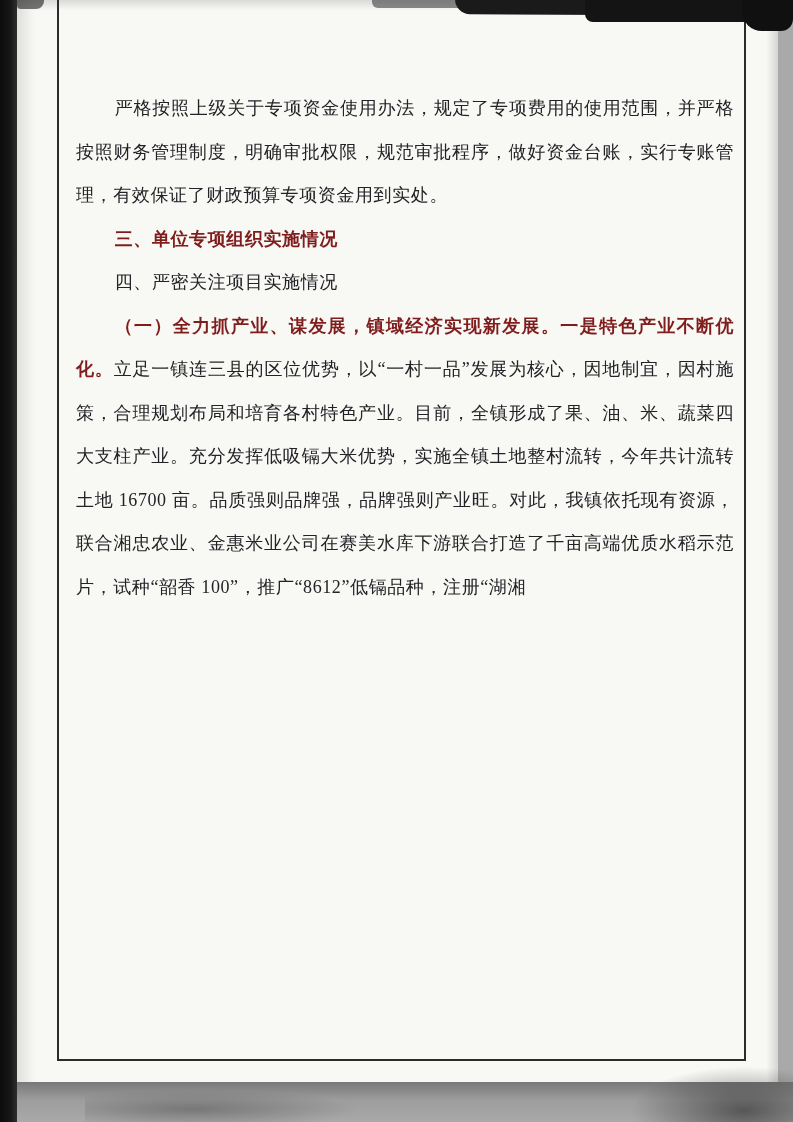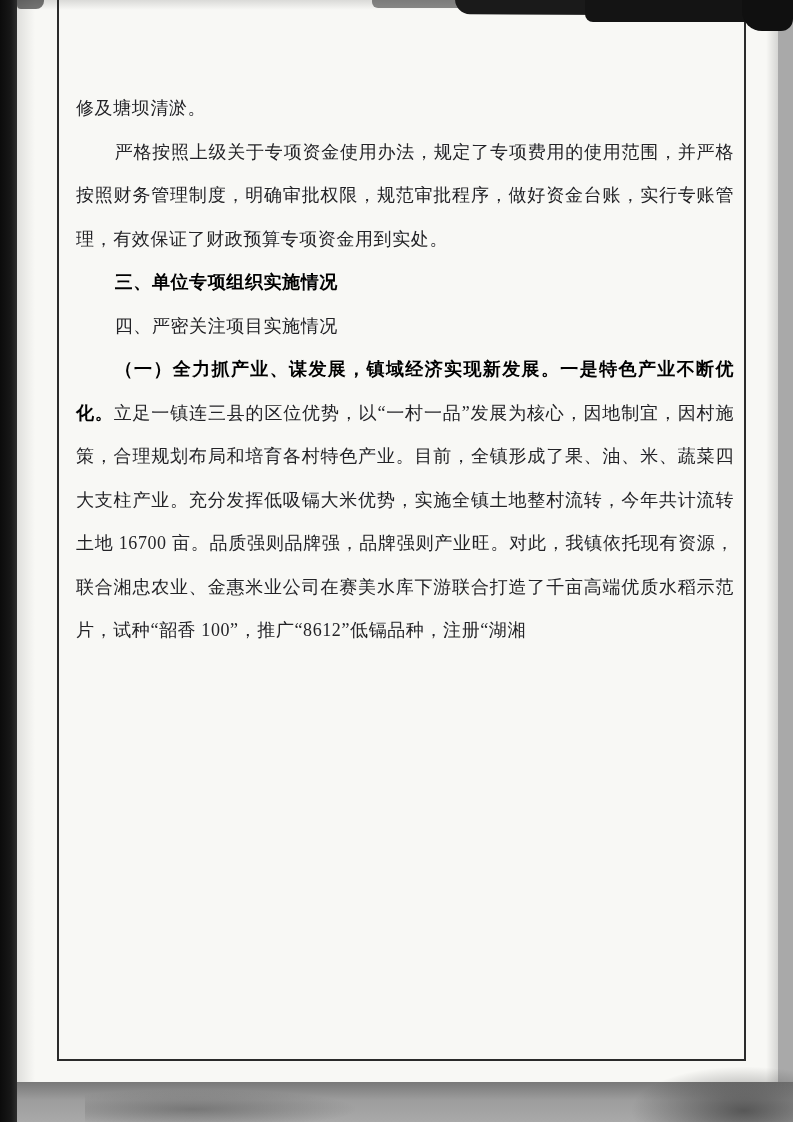--- a/index.html
+++ b/index.html
@@ -42,21 +42,21 @@
   .text-body {
     position: absolute; left: 76px; top: 87px; width: 658px;
     color: #232327;
     font-size: 18px;
     line-height: 43.5px;
     letter-spacing: 0.6px;
     text-align: justify;
   }
   .para { margin: 0; }
   .para.indent { text-indent: 2.15em; }
-  .run.bold { font-weight: 700; color: #000000; }
+  .run.bold { font-weight: 700; color: #7f1d1d; }
 
   
   .smudge { position: absolute; }
   .smudge-d  { left: 372px; top: 0; width: 105px; height: 8px;  background: rgba(45,45,45,0.55); border-radius: 0 0 6px 6px; }
   .smudge-a  { left: 455px; top: 0; width: 338px; height: 15px; background: #1a1a1a; border-radius: 0 0 10px 18px; transform: rotate(0.3deg); }
   .smudge-b  { left: 585px; top: 0; width: 208px; height: 22px; background: #141414; border-radius: 0 0 16px 8px; }
   .smudge-c  { left: 742px; top: 0; width: 51px;  height: 31px; background: #101010; border-radius: 0 0 12px 20px; }
   .smudge-tl { left: 17px;  top: 0; width: 27px;  height: 9px;  background: rgba(28,28,28,0.6); border-radius: 0 0 8px 4px; }
 
   
@@ -82,21 +82,20 @@
 
   <div class="page">
     
   </div>
 
   <div class="tborder tborder-left"></div>
   <div class="tborder tborder-right"></div>
   <div class="tborder tborder-bottom"></div>
 
   <div class="text-body">
-      <p class="para"><span class="run">修及塘坝清淤。</span></p>
       <p class="para indent"><span class="run">严格按照上级关于专项资金使用办法，规定了专项费用的使用范围，并严格按照财务管理制度，明确审批权限，规范审批程序，做好资金台账，实行专账管理，有效保证了财政预算专项资金用到实处。</span></p>
       <p class="para indent"><span class="run bold">三、单位专项组织实施情况</span></p>
       <p class="para indent"><span class="run">四、严密关注项目实施情况</span></p>
       <p class="para indent"><span class="run bold">（一）全力抓产业、谋发展，镇域经济实现新发展。一是特色产业不断优化。</span><span class="run">立足一镇连三县的区位优势，以“一村一品”发展为核心，因地制宜，因村施策，合理规划布局和培育各村特色产业。目前，全镇形成了果、油、米、蔬菜四大支柱产业。充分发挥低吸镉大米优势，实施全镇土地整村流转，今年共计流转土地 16700 亩。品质强则品牌强，品牌强则产业旺。对此，我镇依托现有资源，联合湘忠农业、金惠米业公司在赛美水库下游联合打造了千亩高端优质水稻示范片，试种“韶香 100”，推广“8612”低镉品种，注册“湖湘</span></p>
     </div>
 
   <div class="smudge smudge-d"></div>
   <div class="smudge smudge-a"></div>
   <div class="smudge smudge-b"></div>
   <div class="smudge smudge-c"></div>

